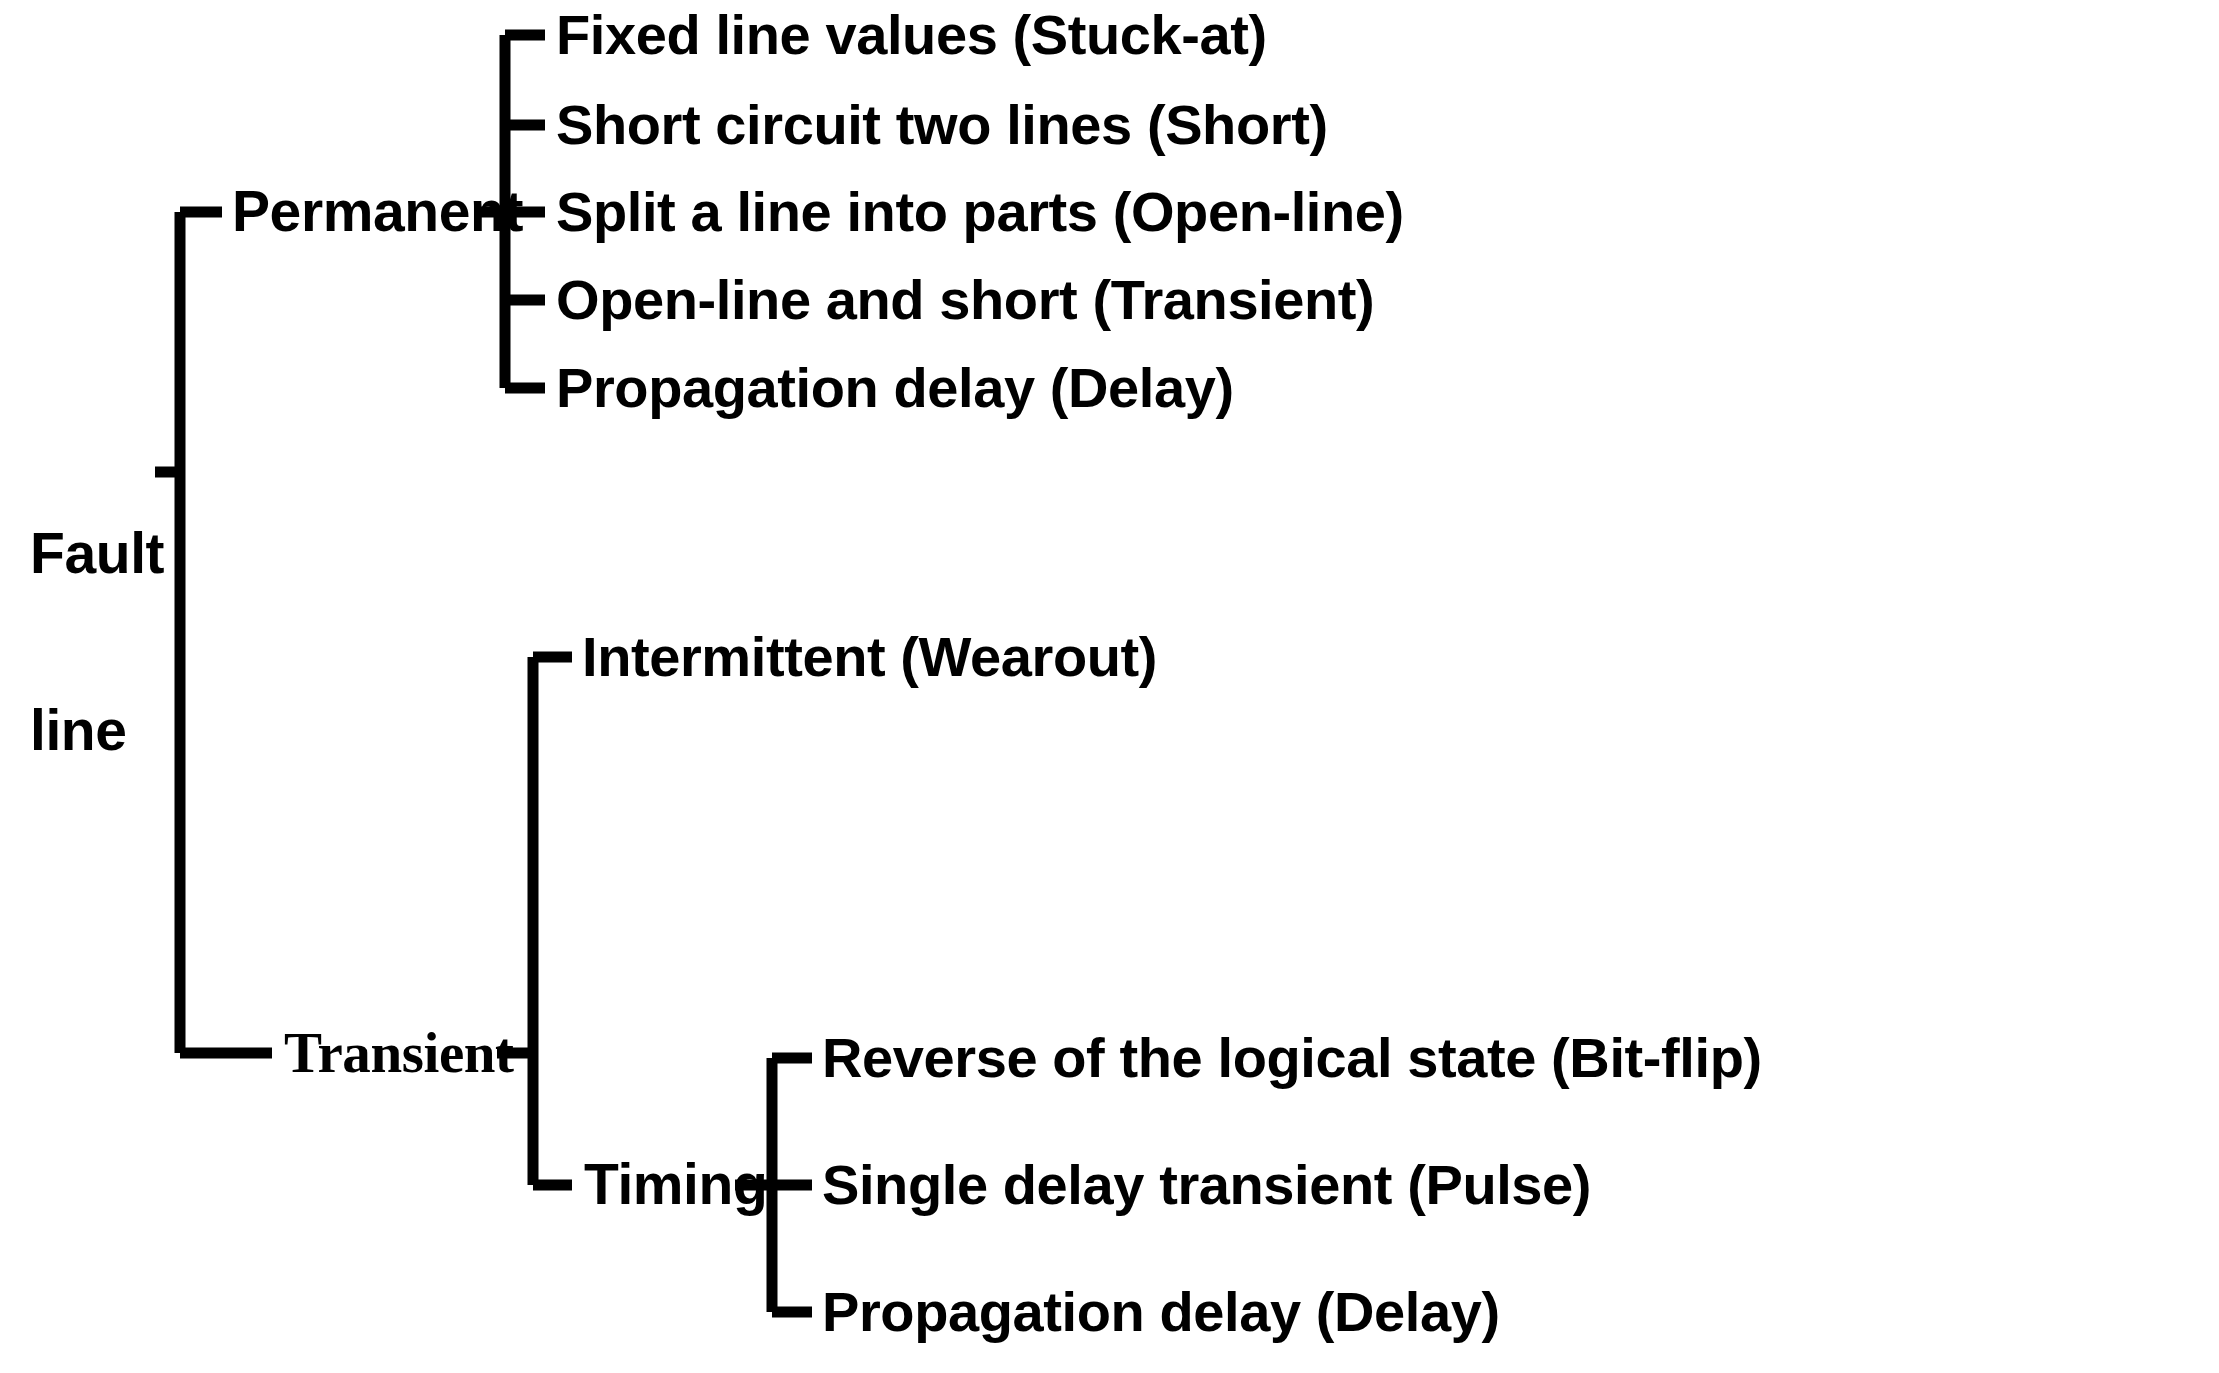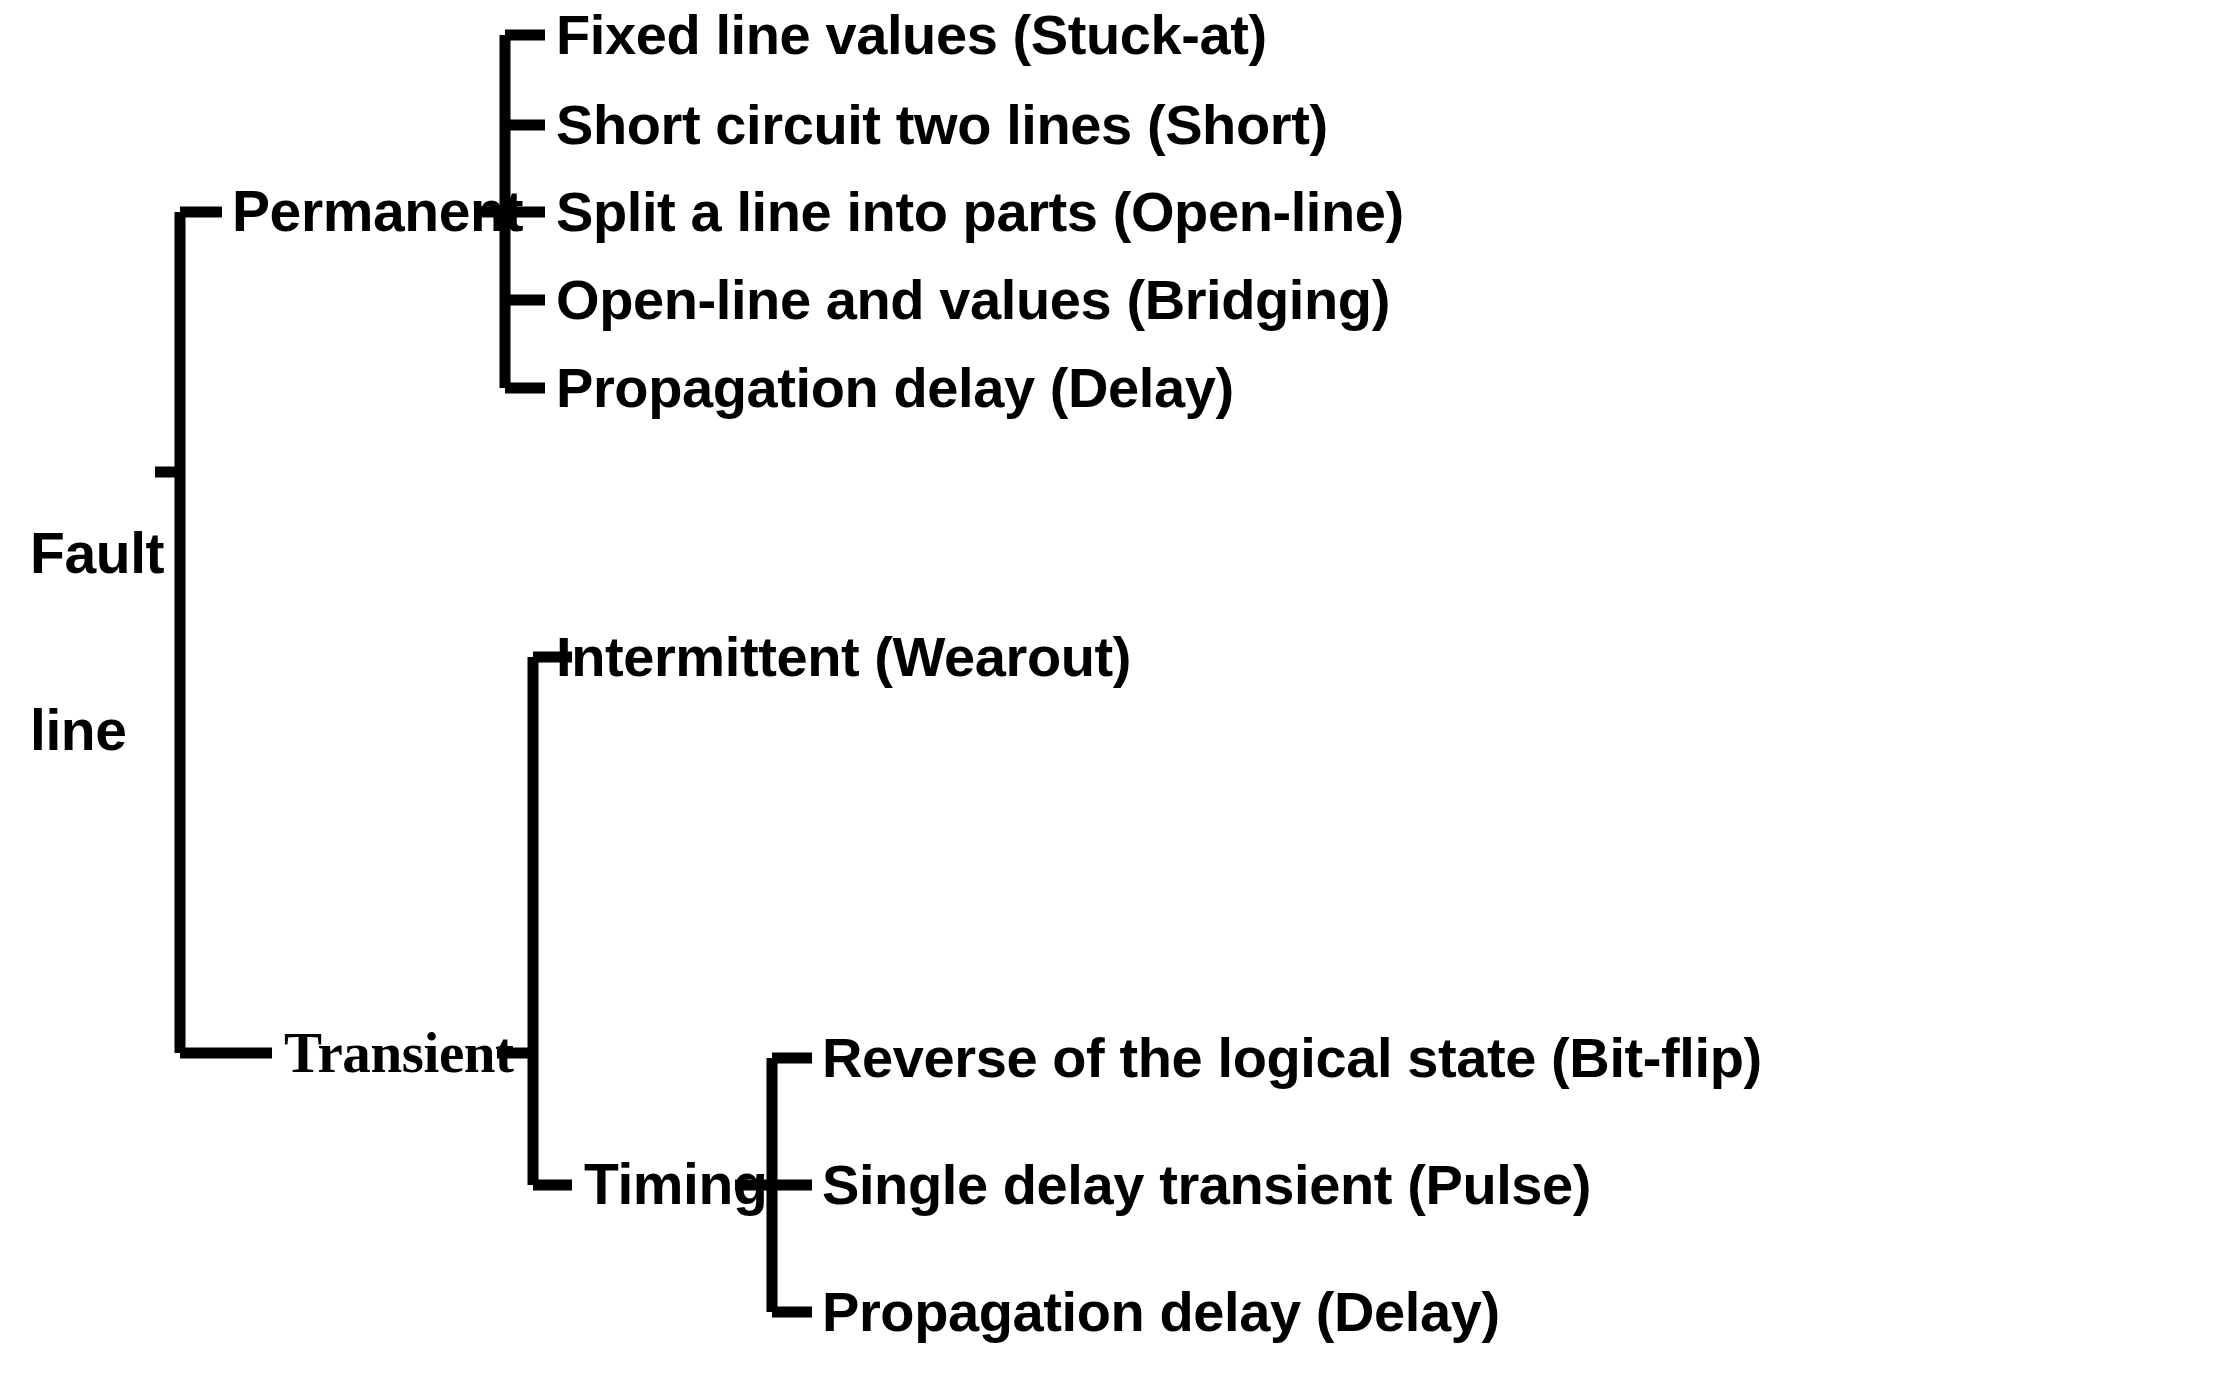--- a/index.html
+++ b/index.html
@@ -87,24 +87,24 @@
     <div>line</div>
   </div>
 
   <div class="node-label lvl1" style="left:232px; top:182px;text-align:center;">Permanent</div>
 
   <div class="node-label lvl1" style="left:284px; top:1023px;font-family:Liberation Serif, serif;">Transient</div>
 
   <div class="node-label leaf" style="left:556px; top:6px;">Fixed line values (Stuck-at)</div>
   <div class="node-label leaf" style="left:556px; top:96px;">Short circuit two lines (Short)</div>
   <div class="node-label leaf" style="left:556px; top:183px;">Split a line into parts (Open-line)</div>
-  <div class="node-label leaf" style="left:556px; top:271px;">Open-line and values (Bridging)</div>
+  <div class="node-label leaf" style="left:556px; top:271px;">Open-line and short (Transient)</div>
   <div class="node-label leaf" style="left:556px; top:359px;">Propagation delay (Delay)</div>
 
-  <div class="node-label leaf" style="left:556px; top:628px;">Intermittent (Wearout)</div>
+  <div class="node-label leaf" style="left:582px; top:628px;">Intermittent (Wearout)</div>
 
   <div class="node-label lvl2" style="left:584px; top:1155px;">Timing</div>
 
   <div class="node-label leaf" style="left:822px; top:1029px;">Reverse of the logical state (Bit-flip)</div>
   <div class="node-label leaf" style="left:822px; top:1156px;">Single delay transient (Pulse)</div>
   <div class="node-label leaf" style="left:822px; top:1283px;">Propagation delay (Delay)</div>
 
 </div>
 
 </body></html>

